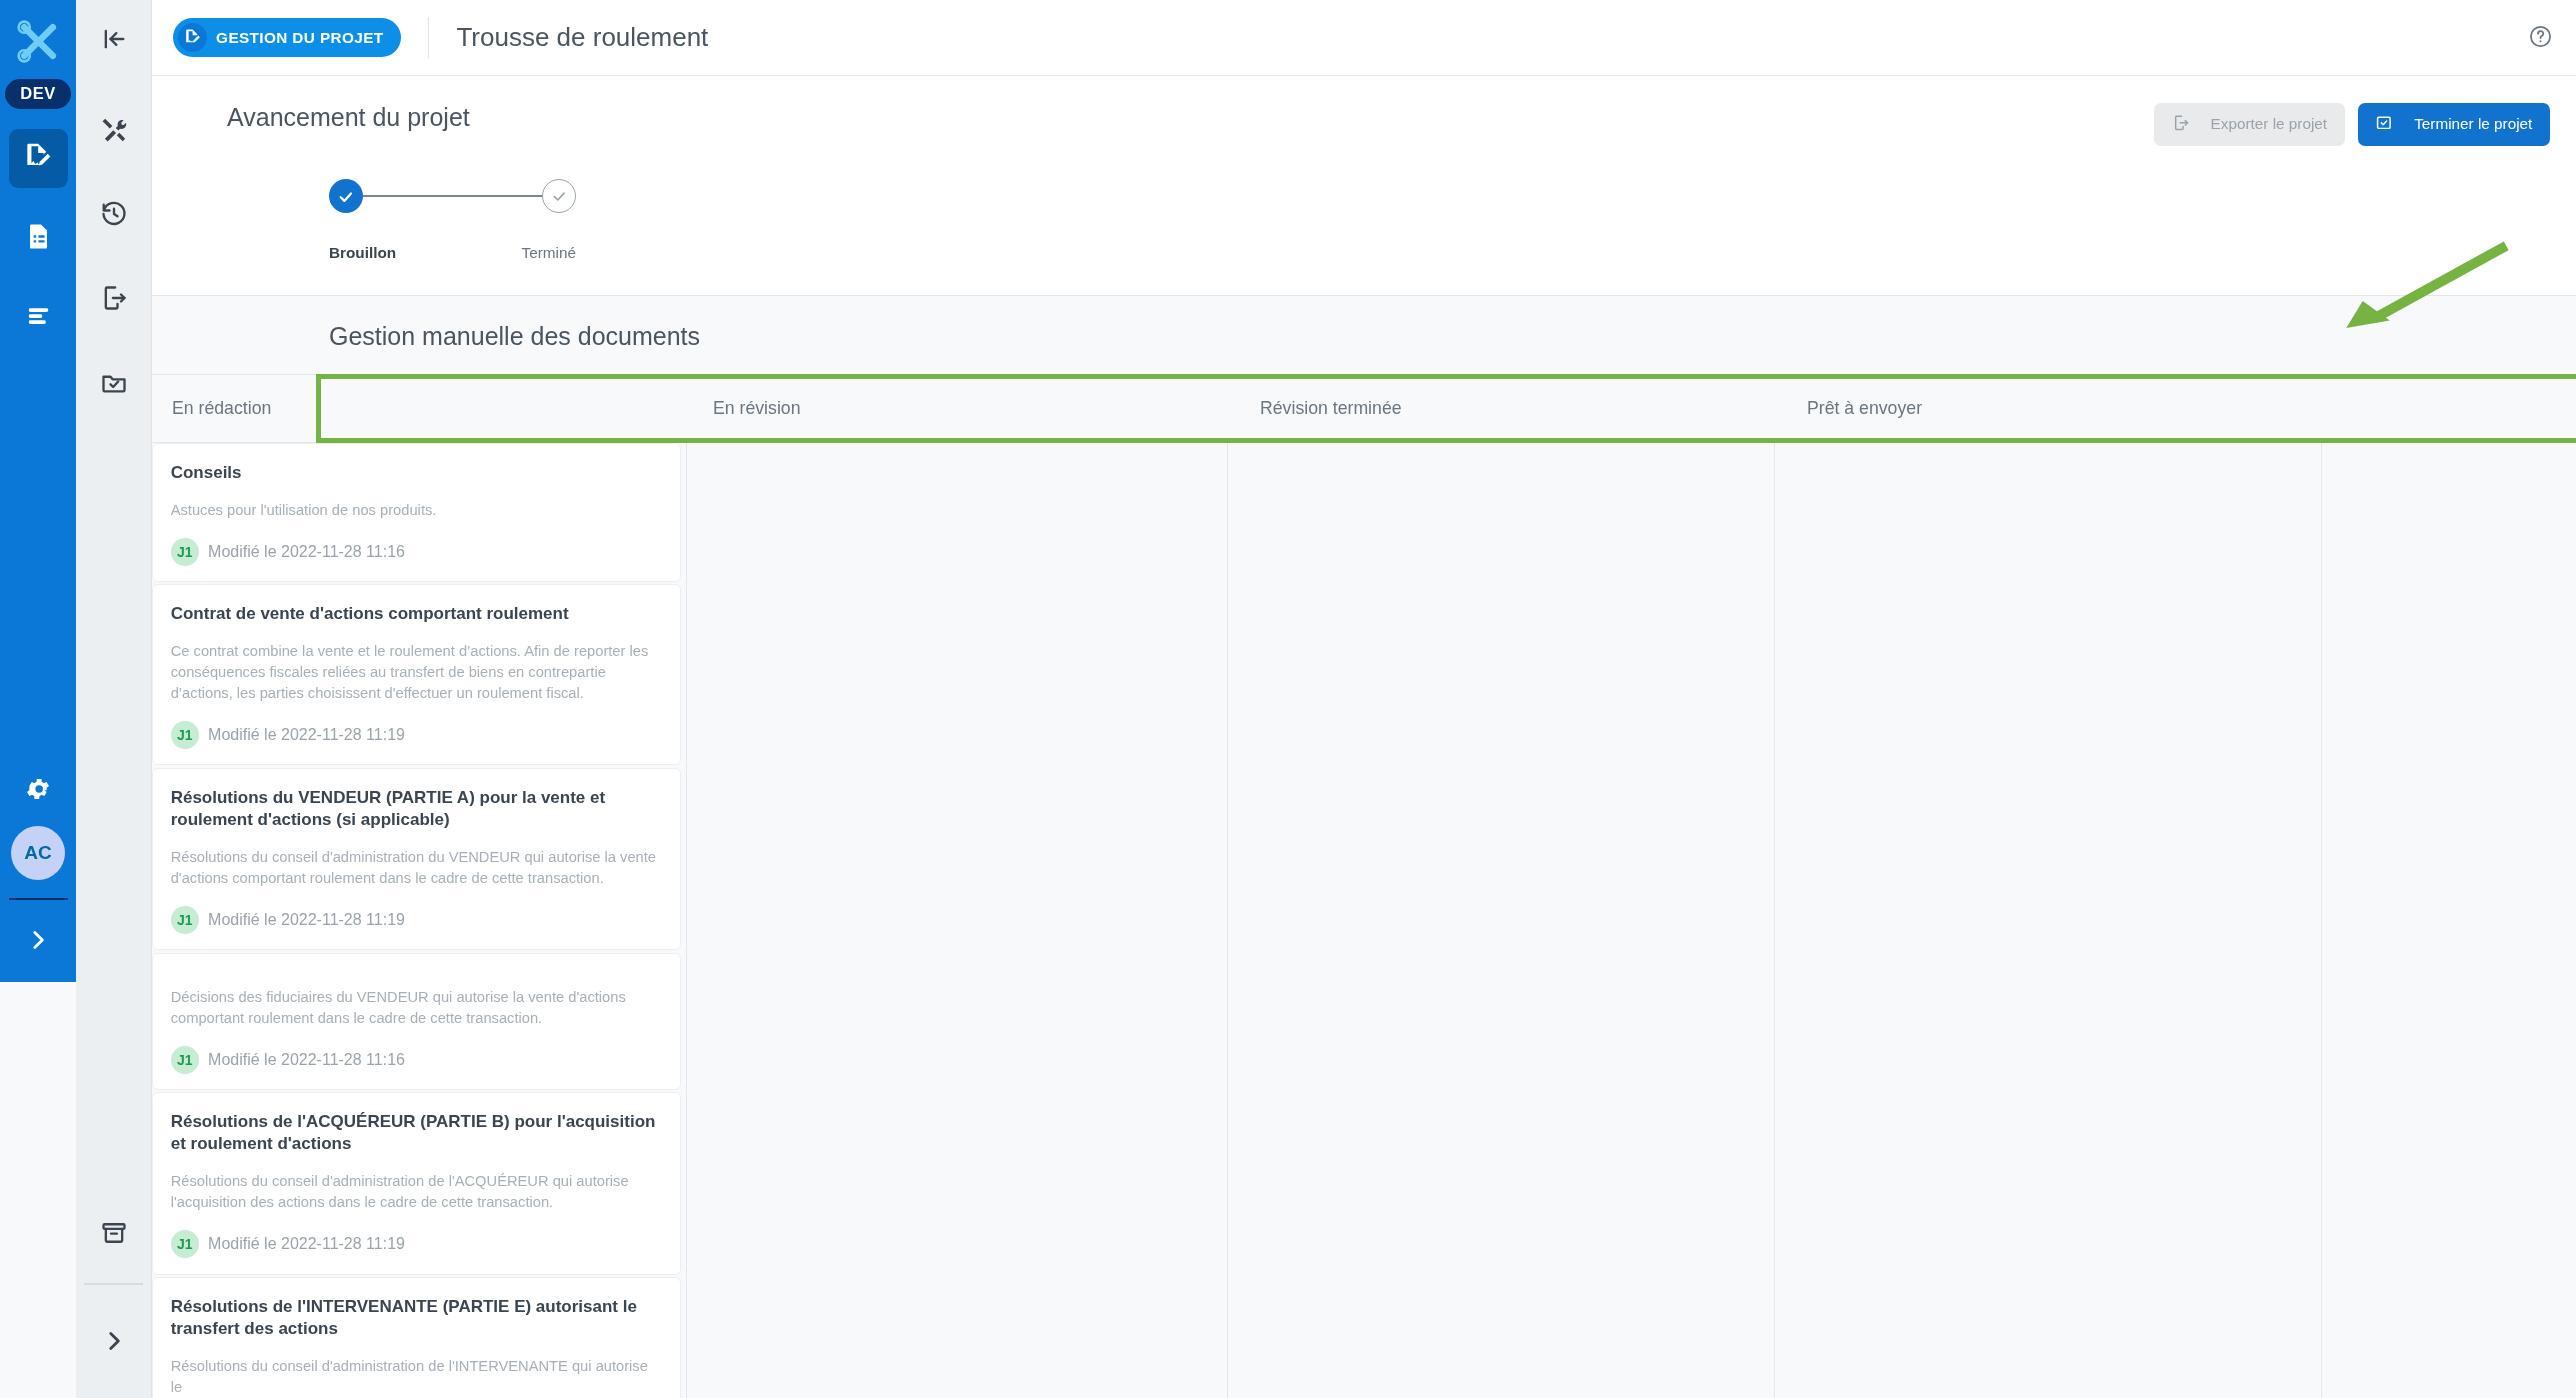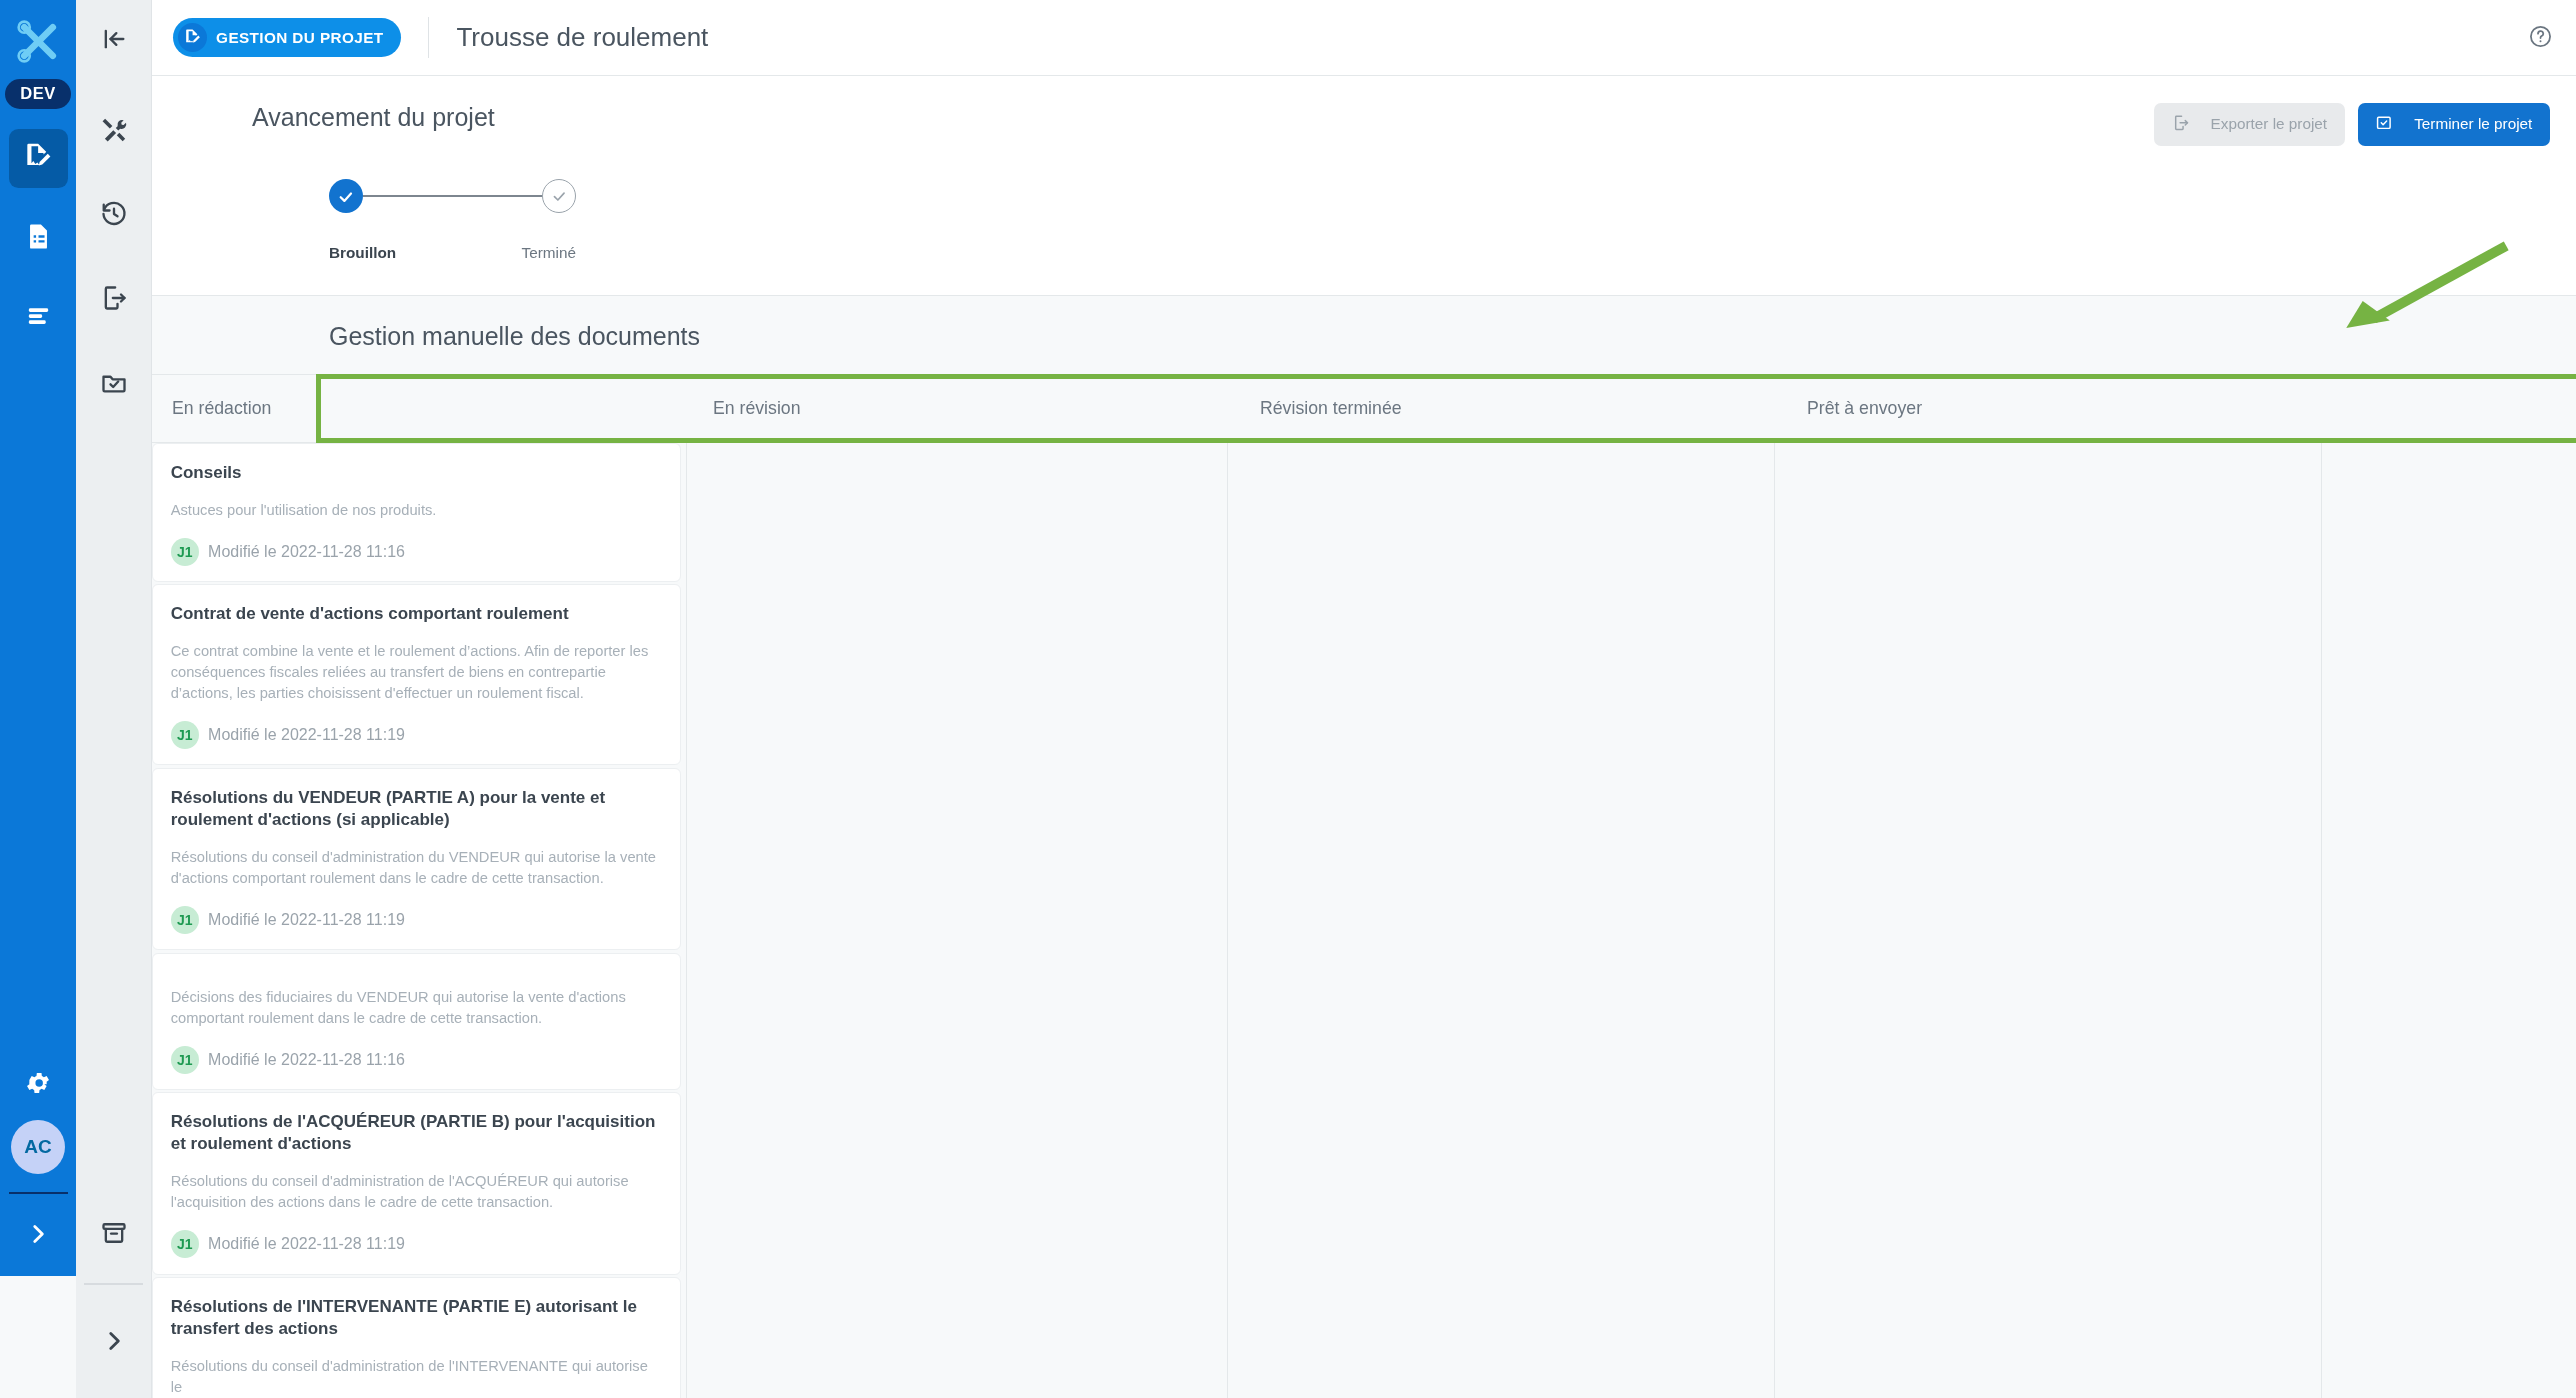--- a/index.html
+++ b/index.html
@@ -6,21 +6,21 @@
   html, body {
     width: 2576px; height: 1398px;
     overflow: hidden;
     background: #f7f9fa;
     font-family: "Liberation Sans", sans-serif;
   }
   body { display: flex; }
 
   
   #primary-rail {
-    width: 76px; height: 1276px;
+    width: 76px; height: 982px;
     background: #0b78d8;
     flex: 0 0 76px;
     display: flex; flex-direction: column; align-items: center;
     position: relative;
   }
   #brand-logo { margin-top: 11.8px; width: 59px; height: 59px; display:flex; align-items:center; justify-content:center; }
   #dev-badge {
     margin-top: 8.2px;
     background: #08306b; color: #ffffff;
     border-radius: 15.3px;
@@ -96,21 +96,21 @@
   #topbar-spacer { flex: 1 1 auto; }
 
   
   #progress-section {
     background: #ffffff;
     border-bottom: 0.6px solid #e4e8ea;
     padding: 27px 0 33px 0;
     flex: 0 0 auto;
     position: relative;
   }
-  #progress-header { display: flex; align-items: flex-start; padding: 0 26px 0 100px; }
+  #progress-header { display: flex; align-items: flex-start; padding: 0 26px 0 75px; }
   #progress-title { font-size: 25px; color: #4a5560; font-weight: normal; }
   #progress-actions { margin-left: auto; display: flex; gap: 13px; }
   .btn {
     display: flex; align-items: center; gap: 21px;
     border-radius: 7px;
     font-size: 15.3px;
     padding: 10.6px 17.7px;
     border: none;
     font-family: "Liberation Sans", sans-serif;
   }

